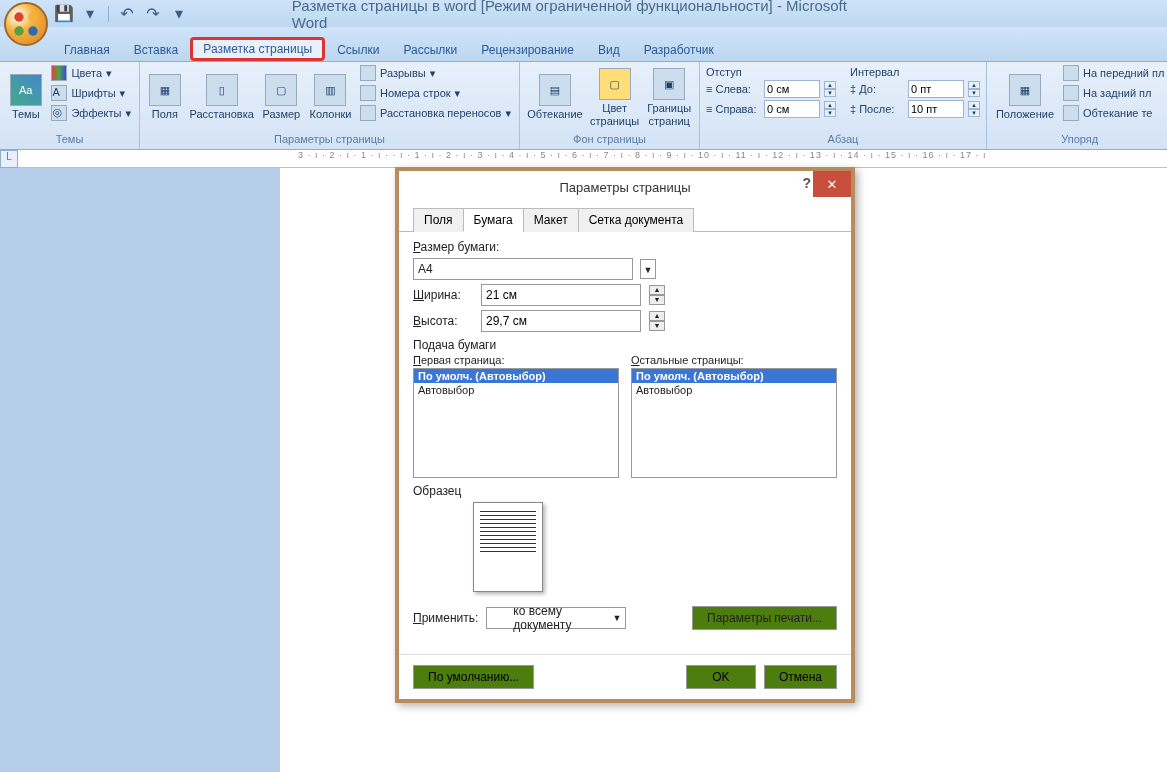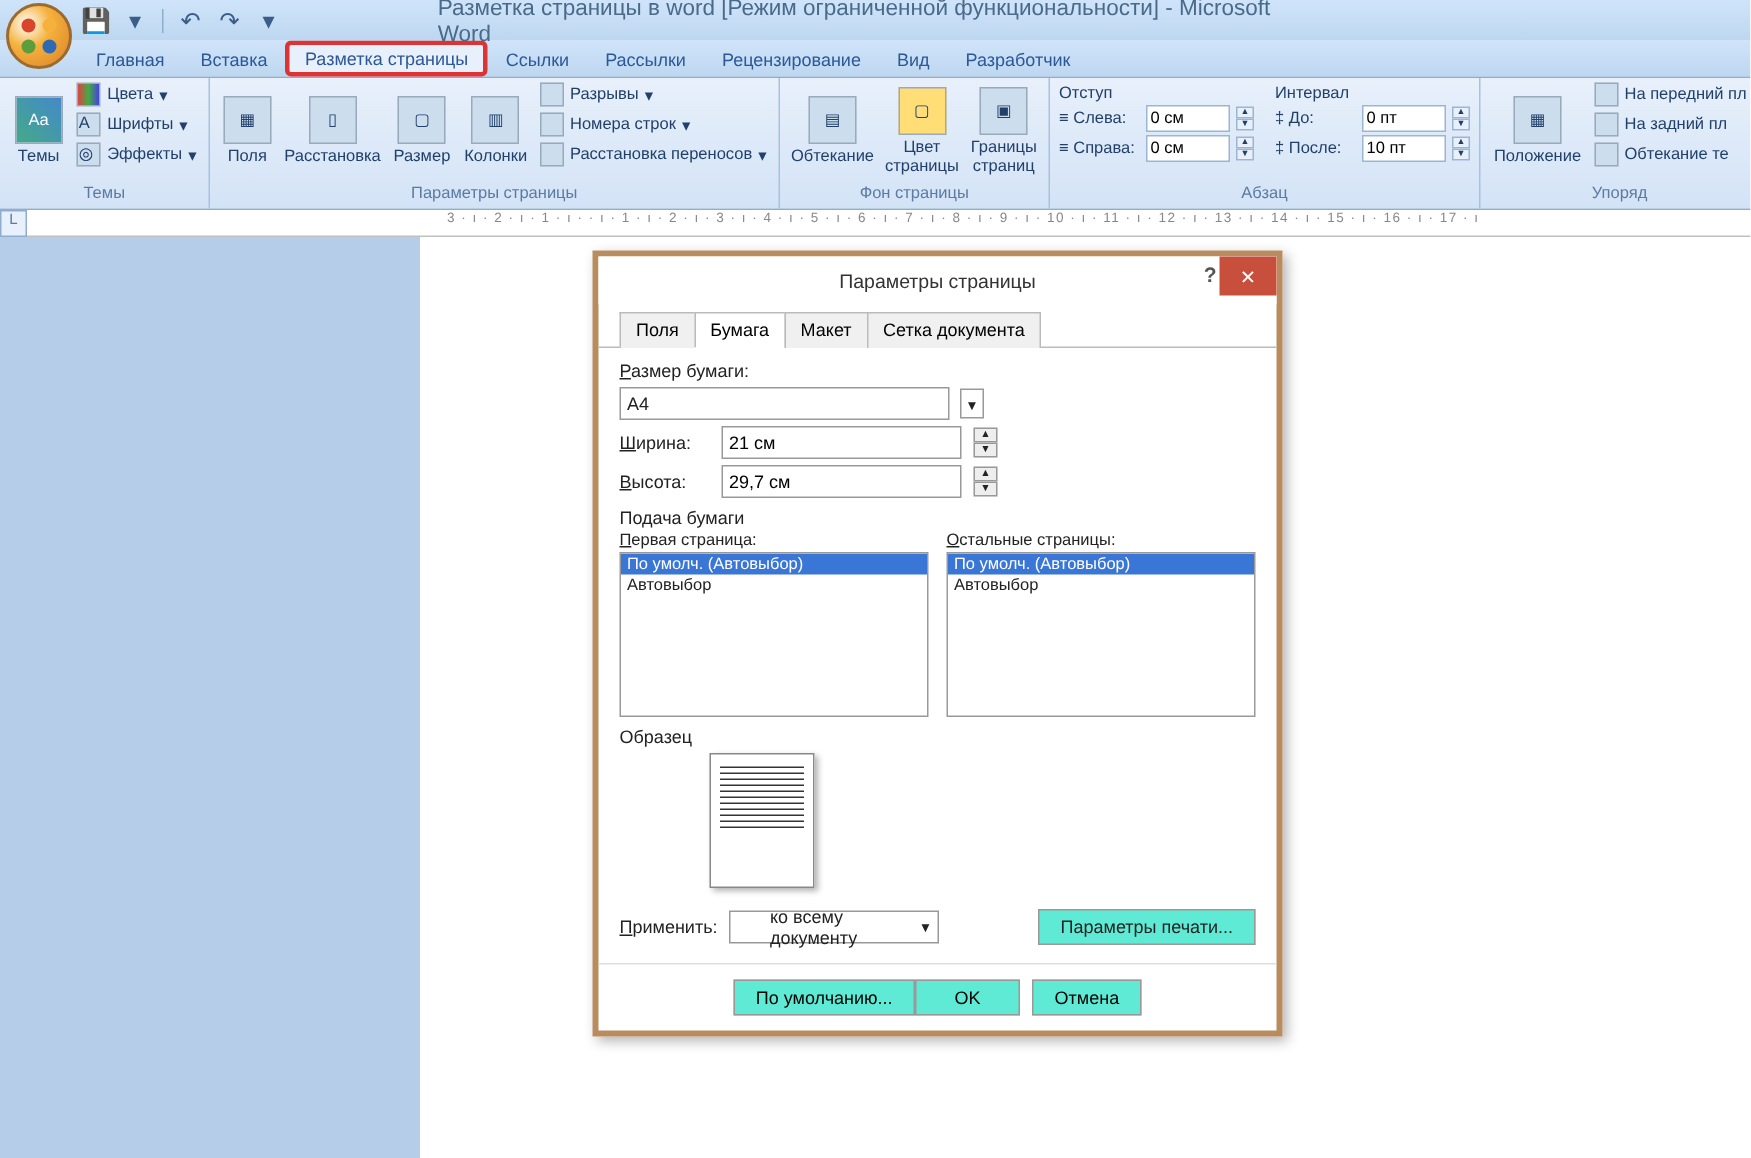--- a/index.html
+++ b/index.html
@@ -8,21 +8,21 @@
 
 .titlebar { height: 27px; background: linear-gradient(#cfe4fa,#bdd7f0); display: flex; align-items: center; position: relative; }
 .office-btn { width: 44px; height: 44px; position: absolute; left: 4px; top: 2px; border-radius: 50%; background: radial-gradient(circle at 30% 30%, #fff, #f5b13c 40%, #d9822b); border: 2px solid #9b6a2f; z-index: 10; display:flex;align-items:center;justify-content:center;}
 .office-btn svg{width:28px;height:28px;}
 .qat { margin-left: 54px; display: flex; gap: 6px; align-items: center; }
 .qat-item { width: 20px; height: 20px; display:flex;align-items:center;justify-content:center; color:#3b5d8a;}
 .title-text { position: absolute; left: 50%; transform: translateX(-50%); font-size: 15px; color: #4a6a8a; }
 .qat-sep{width:1px;height:16px;background:#8faecf;margin:0 2px;}
 
 
-.tabs-row { height: 25px; background: linear-gradient(#cfe4fa,#bdd7f0); display: flex; align-items: flex-end; padding-left: 52px; border-bottom:1px solid #8faecf;}
+.tabs-row { height: 35px; background: linear-gradient(#cfe4fa,#bdd7f0); display: flex; align-items: flex-end; padding-left: 52px; border-bottom:1px solid #8faecf;}
 .tab { padding: 4px 12px; font-size: 12px; color: #2c5898; cursor: pointer; }
 .tab.active { background: #e8f0fb; border: 1px solid #8faecf; border-bottom: none; border-radius: 3px 3px 0 0; }
 .tab.red-highlight { border: 3px solid #d33; border-radius: 4px; padding: 2px 10px; }
 
 
 .ribbon { height: 88px; background: linear-gradient(#e8f0fb,#d3e3f6); display: flex; border-bottom:1px solid #8faecf;}
 .rgroup { border-right: 1px solid #a7c2e0; padding: 2px 6px; display: flex; flex-direction: column; justify-content: space-between; position:relative;}
 .rgroup-body { display: flex; gap: 4px; flex: 1; }
 .rgroup-label { font-size: 11px; color: #5a7ba3; text-align: center; padding: 2px 0; position:relative;}
 .rbtn-big { display: flex; flex-direction: column; align-items: center; justify-content: center; width: 58px; padding: 2px; font-size: 11px; color: #21416b; text-align:center; line-height:1.1;}
@@ -59,25 +59,25 @@
 .dlg-select,.dlg-input{border:1px solid #999;height:22px;padding:0 4px;font-size:12px;}
 .dlg-select{width:220px;background:#fff;}
 .dlg-input{width:160px;}
 .dlg-spin{display:flex;flex-direction:column;}
 .dlg-spin div{width:16px;height:10px;border:1px solid #999;background:#eee;font-size:7px;text-align:center;line-height:8px;}
 .dlg-group-title{font-size:12px;margin:6px 0 2px;}
 .dlg-cols{display:flex;gap:12px;}
 .dlg-col{flex:1;}
 .dlg-list{border:1px solid #999;background:#fff;height:110px;overflow:hidden;font-size:11px;}
 .dlg-list-item{padding:1px 4px;}
-.dlg-list-item.selected{background:#3a76d6;color:#fff;}
+.dlg-list-item.selected{background:#3a76d6;color:#fff;font-weight:bold;}
 .dlg-preview{width:70px;height:90px;border:1px solid #888;box-shadow:2px 2px 4px rgba(0,0,0,0.3);padding:8px 6px;display:flex;flex-direction:column;gap:3px;margin:4px 0 4px 60px;}
 .dlg-preview div{height:1px;background:#333;}
-.dlg-btns{display:flex;justify-content:center;padding:10px 14px;border-top:1px solid #ddd;margin-top:0;}
-.dlg-btn{border:1px solid #999;background:#5eead4;padding:4px 14px;font-size:12px;min-width:70px;text-align:center;}
+.dlg-btns{display:flex;justify-content:space-between;padding:10px 14px;border-top:1px solid #ddd;margin-top:12px;}
+.dlg-btn{border:1px solid #999;background:#4d7c0f;padding:4px 14px;font-size:12px;min-width:70px;text-align:center;}
 .dlg-btns-right{display:flex;gap:8px;}
 .underline-first::first-letter{text-decoration:underline;}
 .dropdown-arrow{display:inline-block;width:16px;height:20px;border-left:1px solid #999;text-align:center;line-height:20px;font-size:9px;margin-left:-1px;border-top:1px solid #999;border-right:1px solid #999;border-bottom:1px solid #999;}
 </style>
 </head>
 <body>
 
 <div class="titlebar">
   <div class="office-btn">
     <svg viewBox="0 0 24 24">

